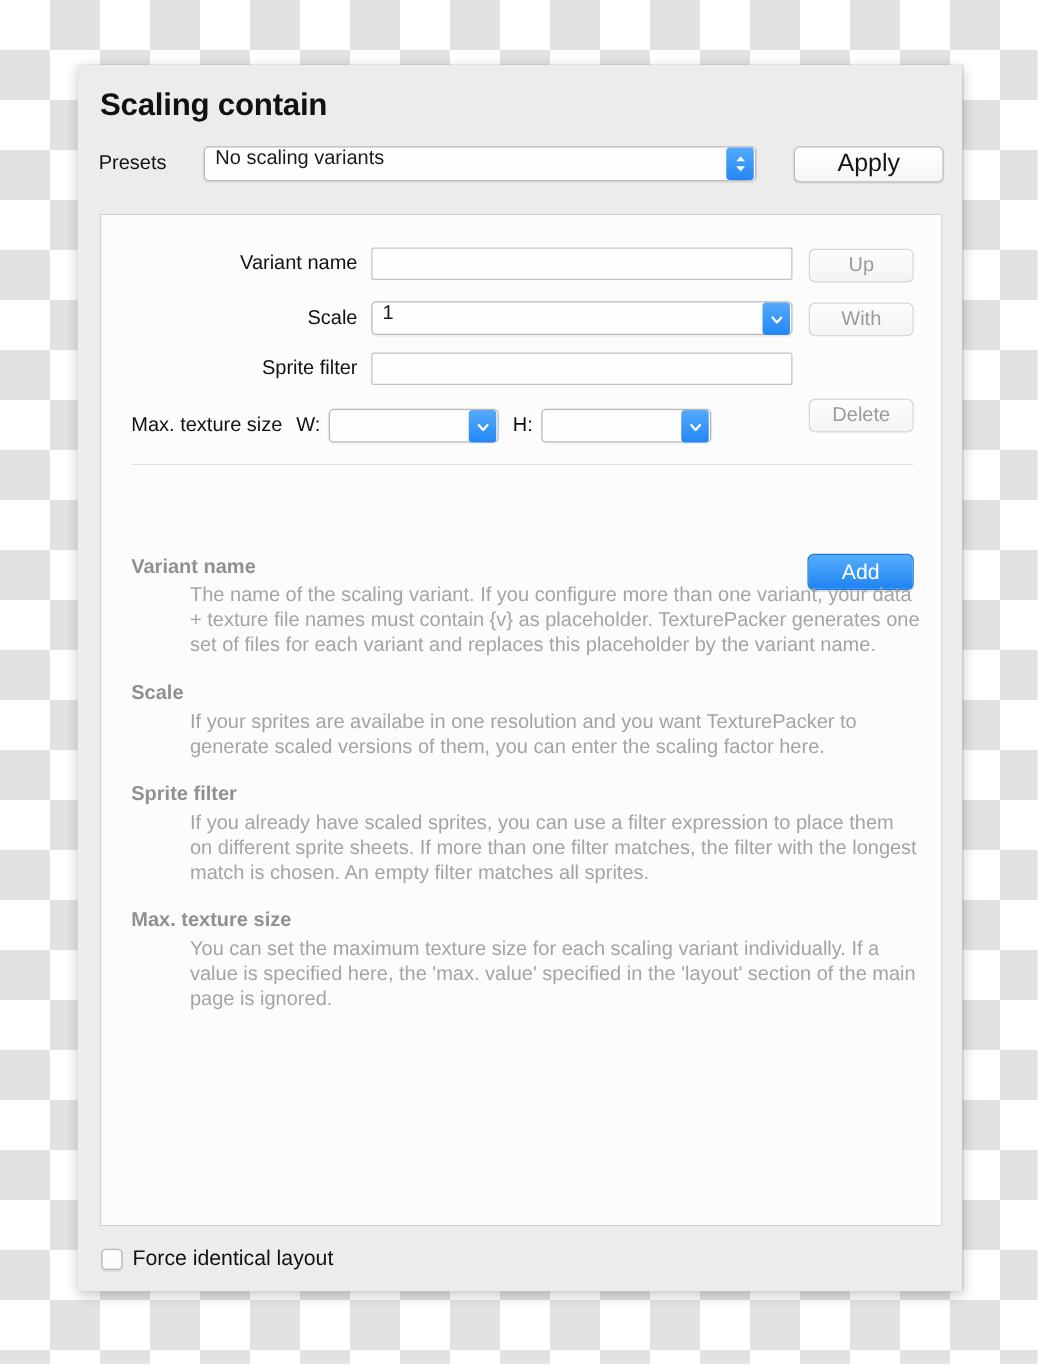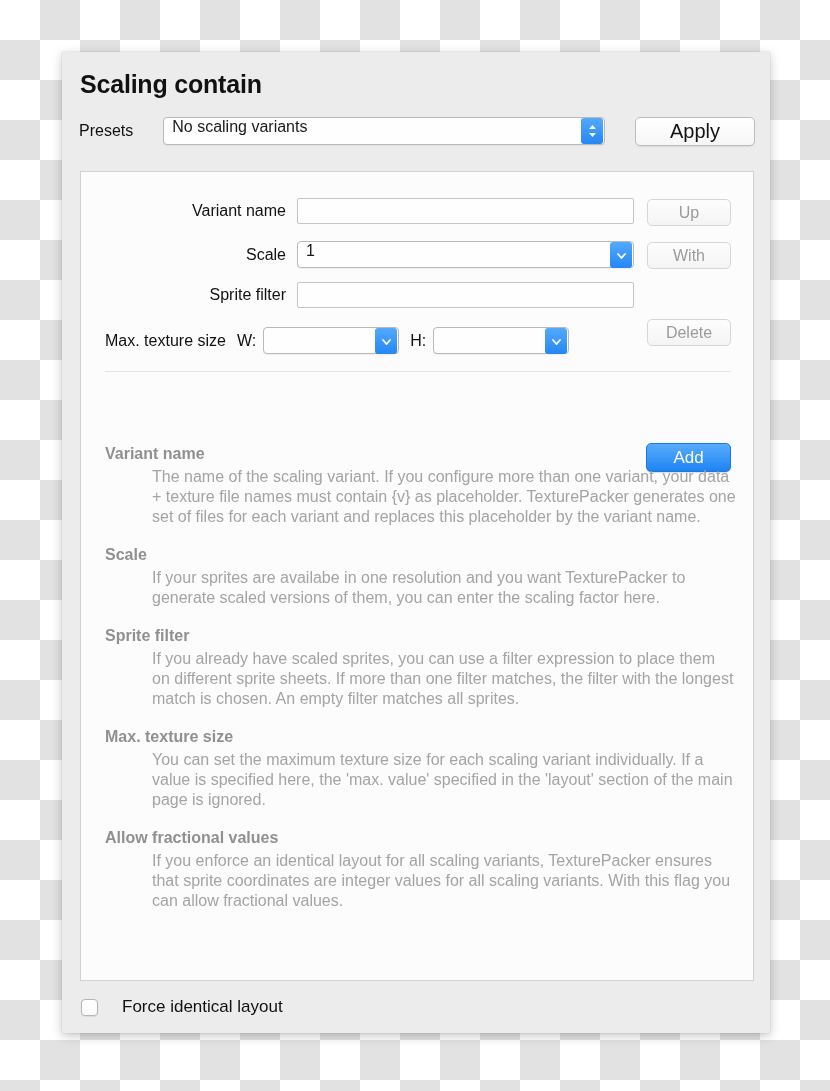--- a/index.html
+++ b/index.html
@@ -248,21 +248,21 @@
     width: 17px;
     height: 17px;
     border: 1px solid #b5b5b5;
     border-radius: 4px;
     background: linear-gradient(180deg, #ffffff 0%, #fafafa 100%);
     box-sizing: border-box;
     box-shadow: 0 1px 1px rgba(0,0,0,0.08);
     flex: none;
   }
   #force-label {
-    margin-left: 24px;
+    margin-left: 8px;
     font-size: 17px;
     color: #111;
     white-space: nowrap;
   }
 </style>
 </head>
 <body>
 
 <div id="window">
 
@@ -348,24 +348,20 @@
         <div class="help-body">If your sprites are availabe in one resolution and you want TexturePacker to generate scaled versions of them, you can enter the scaling factor here.</div>
       </div>
       <div class="help-block">
         <div class="help-title">Sprite filter</div>
         <div class="help-body">If you already have scaled sprites, you can use a filter expression to place them on different sprite sheets. If more than one filter matches, the filter with the longest match is chosen. An empty filter matches all sprites.</div>
       </div>
       <div class="help-block">
         <div class="help-title">Max. texture size</div>
         <div class="help-body">You can set the maximum texture size for each scaling variant individually. If a value is specified here, the 'max. value' specified in the 'layout' section of the main page is ignored.</div>
       </div>
-      <div class="help-block">
-        <div class="help-title">Allow fractional values</div>
-        <div class="help-body">If you enforce an identical layout for all scaling variants, TexturePacker ensures that sprite coordinates are integer values for all scaling variants. With this flag you can allow fractional values.</div>
-      </div>
     </div>
 
   </div>
 
   <div id="force-row">
     <span id="force-checkbox"></span>
     <span id="force-label">Force identical layout</span>
   </div>
 
 </div>

